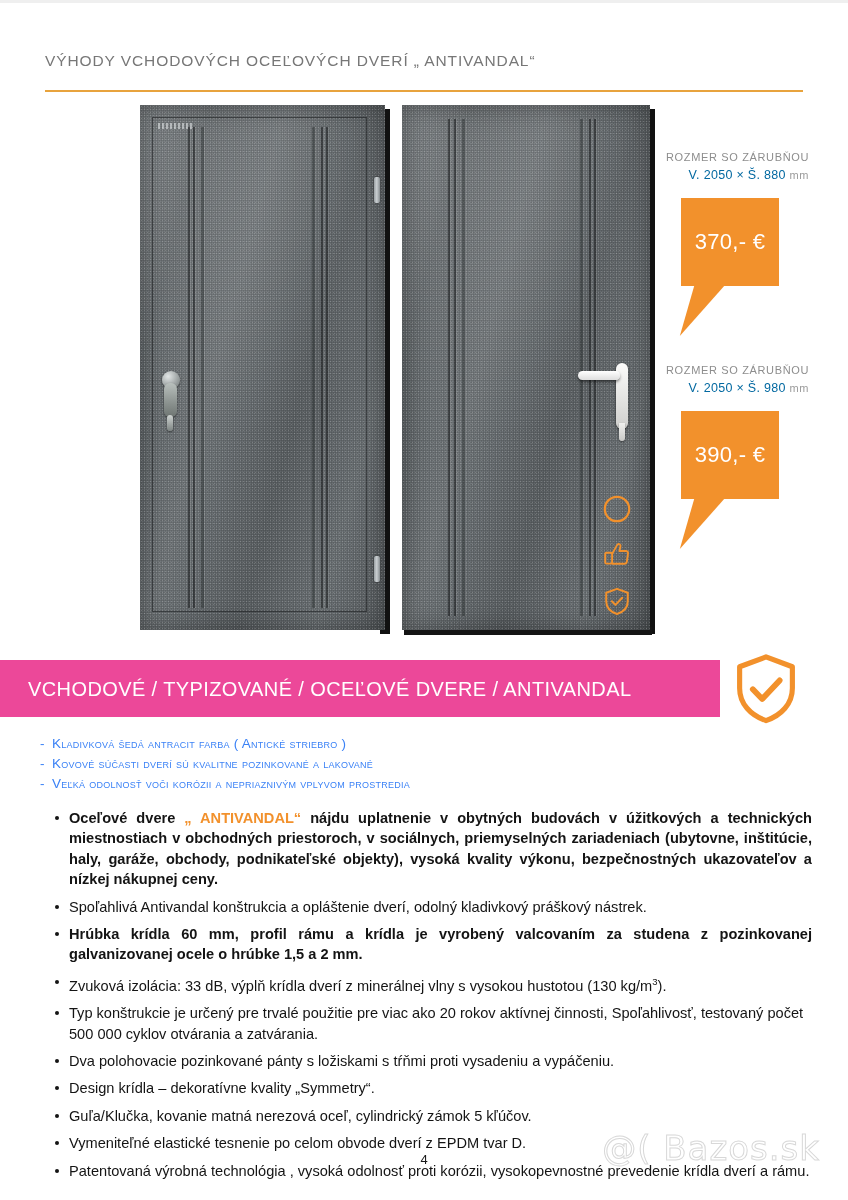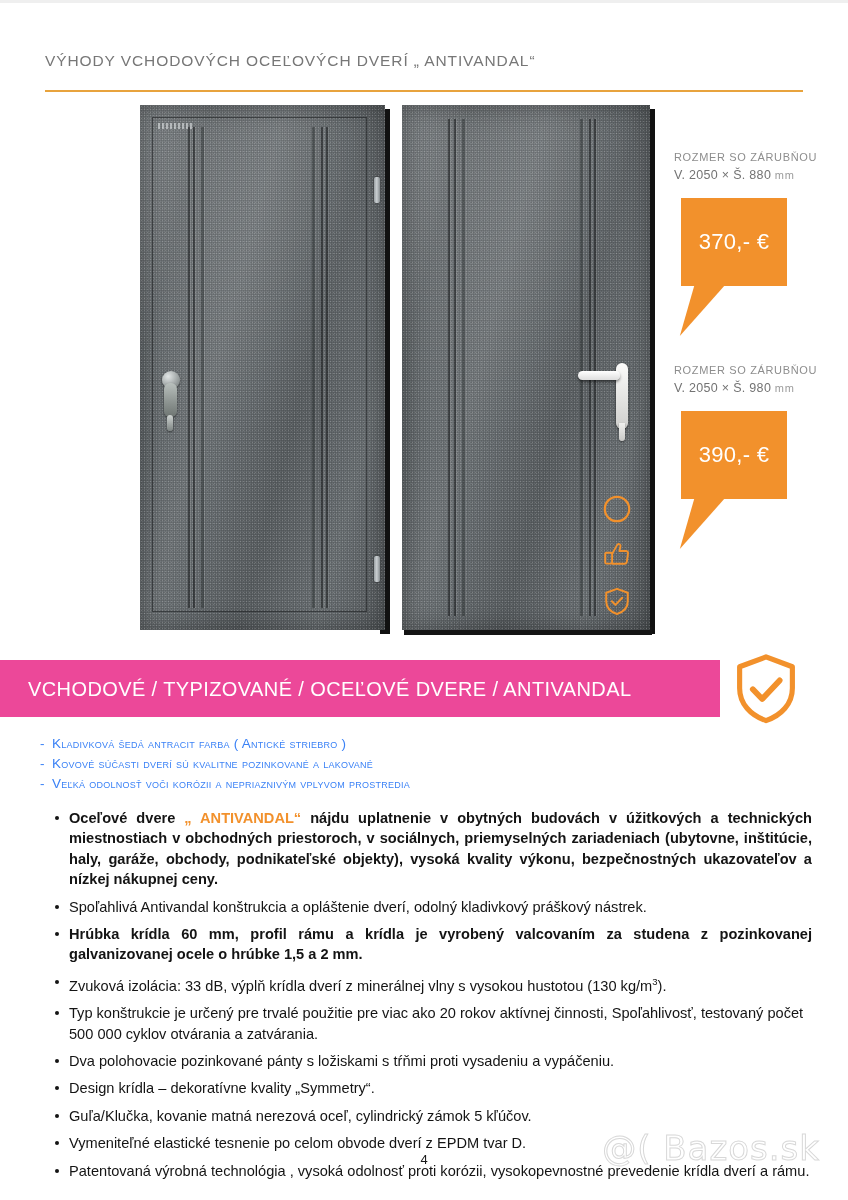--- a/index.html
+++ b/index.html
@@ -90,25 +90,25 @@
 
   
   .feat-icons{position:absolute;right:18px;bottom:14px;display:flex;
     flex-direction:column;gap:16px;align-items:center;}
   .feat-icons svg{display:block;}
 
   
   .callout-block{position:absolute;}
   .callout-label{
     color:#8d8d8d;font-size:11px;letter-spacing:.65px;
-    text-align:left;line-height:1.45;white-space:nowrap;margin-left:8px;
-  }
-  .callout-label .sz{font-size:12.5px;letter-spacing:.3px;color:#737373;}
+    text-align:right;line-height:1.45;white-space:nowrap;
+  }
+  .callout-label .sz{font-size:12.5px;letter-spacing:.3px;color:#0369a1;}
   .callout-label .unit{font-size:11px;color:#9b9b9b;}
-  .bubble{position:relative;width:106px;height:88px;background:#f2912c;}
+  .bubble{position:relative;width:86px;height:88px;background:#f2912c;padding-left:12px;}
   .bubble .price{
     position:absolute;inset:0;display:flex;align-items:center;justify-content:center;
     color:#ffffff;font-size:22px;font-weight:400;letter-spacing:.3px;
   }
   .bubble .tail{
     position:absolute;left:6px;top:88px;width:0;height:0;
     border-left:0 solid transparent;
     border-right:30px solid transparent;
     border-top:50px solid #f2912c;
     transform:skewX(-16deg);

